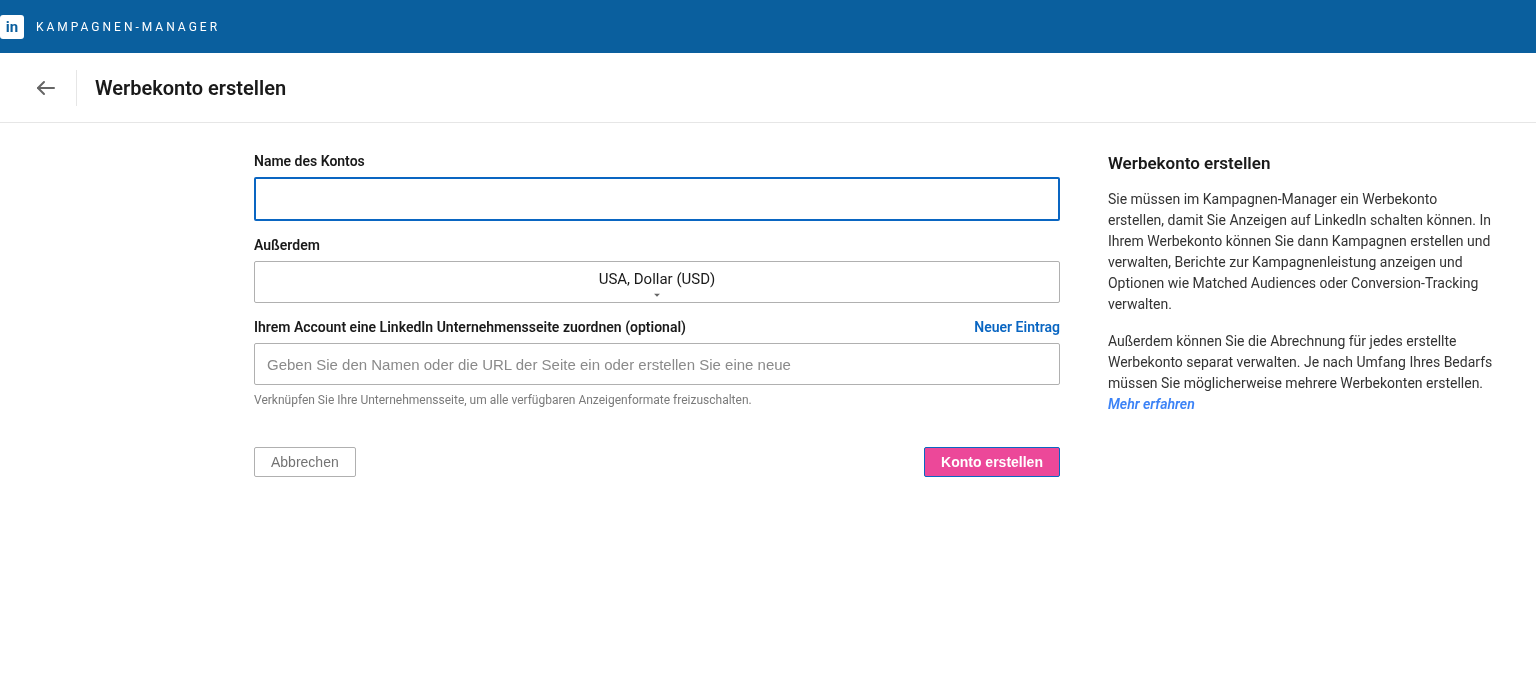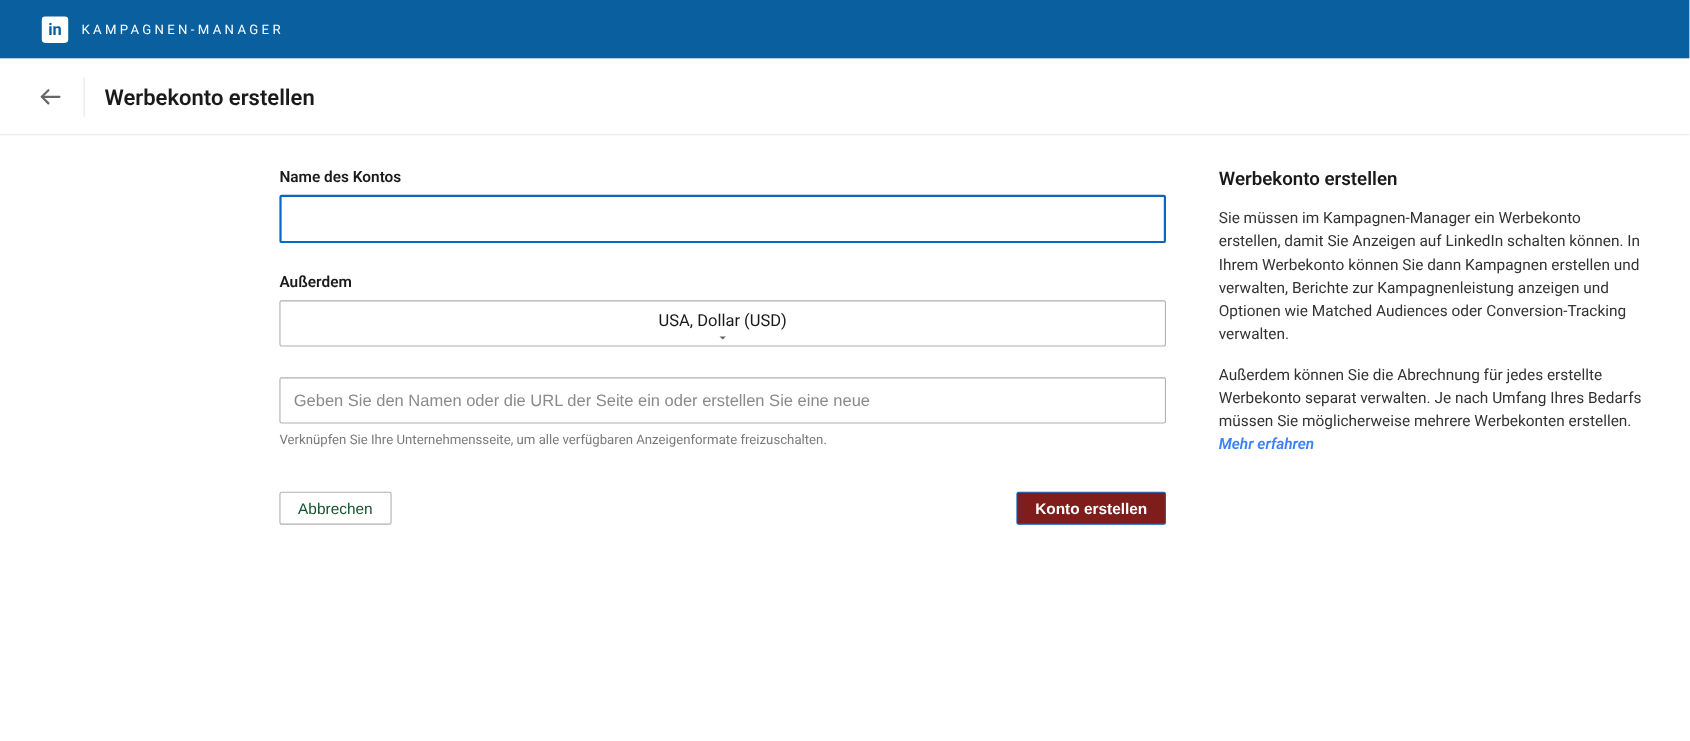--- a/index.html
+++ b/index.html
@@ -7,21 +7,20 @@
     font-family: -apple-system, BlinkMacSystemFont, "Segoe UI", Roboto, Arial, sans-serif;
     background: #fff;
     color: #000;
     width: 1536px;
   }
   .topbar {
     background: #0a5f9e;
     height: 53px;
     display: flex;
     align-items: center;
-    padding-left: 38px;
   }
   .logo-box {
     background: #fff;
     color: #0a5f9e;
     font-weight: 700;
     font-size: 15px;
     width: 24px;
     height: 24px;
     border-radius: 3px;
     display: inline-flex;
@@ -59,21 +58,21 @@
     font-weight: 600;
     color: #1a1a1a;
   }
   .content {
     display: flex;
     padding: 30px 40px 40px 254px;
     gap: 48px;
   }
   .form-col { width: 810px; }
   .side-col { width: 390px; }
-  .field-block { margin-bottom: 28px; }
+  .field-block { margin-bottom: 16px; }
   .label {
     font-size: 14px;
     font-weight: 600;
     color: #1a1a1a;
     display: block;
     margin-bottom: 8px;
   }
   .label-row {
     display: flex;
     justify-content: space-between;
@@ -137,24 +136,24 @@
     padding: 0 16px;
     font-size: 14px;
     border-radius: 2px;
     cursor: pointer;
     display: inline-flex;
     align-items: center;
   }
   .btn-secondary {
     background: #fff;
     border: 1px solid #b0b0b0;
-    color: #14532d;
+    color: #737373;
   }
   .btn-primary {
-    background: #7f1d1d;
+    background: #ec4899;
     border: 1px solid #0a66c2;
     color: #fff;
     font-weight: 600;
   }
   .side-title {
     font-size: 17px;
     font-weight: 600;
     margin-bottom: 16px;
     color: #1a1a1a;
   }
@@ -205,20 +204,24 @@
         <span class="select-value">USA, Dollar (USD)</span>
         <span class="caret">
           <svg width="14" height="14" viewBox="0 0 24 24" fill="#666">
               <path d="M7 10l5 5 5-5z"></path>
             </svg>
         </span>
       </div>
     </div>
 
     <div class="field-block">
+      <div class="label-row">
+        <label class="label" style="margin-bottom:0">Ihrem Account eine LinkedIn Unternehmensseite zuordnen (optional)</label>
+        <a class="link-action">Neuer Eintrag</a>
+      </div>
       <input type="text" class="input-plain" placeholder="Geben Sie den Namen oder die URL der Seite ein oder erstellen Sie eine neue" style="">
       <div class="hint">Verknüpfen Sie Ihre Unternehmensseite, um alle verfügbaren Anzeigenformate freizuschalten.</div>
     </div>
 
     <div class="btn-row">
       <button class="btn btn-secondary">Abbrechen</button>
       <button class="btn btn-primary">Konto erstellen</button>
     </div>
 
   </div>

